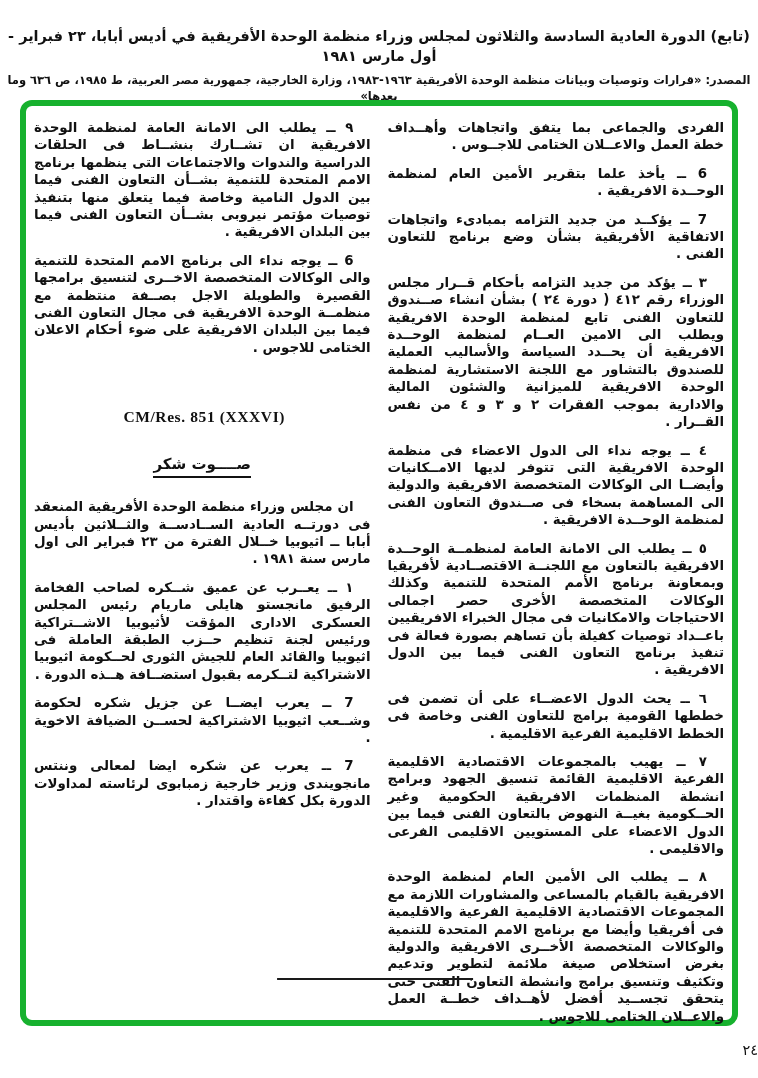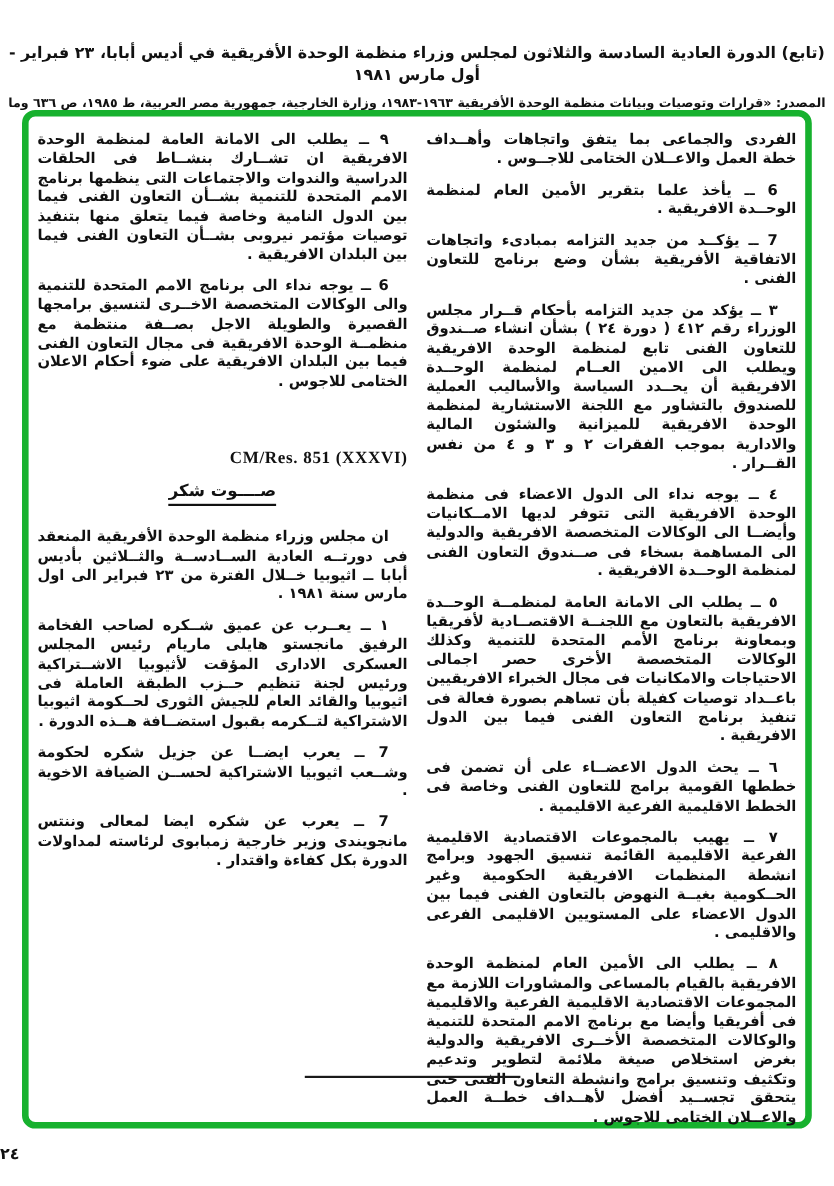--- a/index.html
+++ b/index.html
@@ -9,21 +9,21 @@
     font-family: "DejaVu Sans", sans-serif;
     color: #111;
     overflow: hidden;
   }
   .page { width: 758px; height: 1078px; position: relative; }
 
   
   .hdr {
     direction: rtl;
     text-align: center;
-    padding-top: 39px;
+    padding-top: 26px;
   }
   .hdr-line1 {
     font-size: 14.5px;
     font-weight: 700;
     letter-spacing: 0;
     line-height: 20px;
   }
   .hdr-line2 {
     font-size: 11.5px;
     font-weight: 700;
@@ -59,28 +59,28 @@
   }
   .col p {
     margin: 0 0 11px 0;
     text-indent: 17px;
   }
   .col p.noindent { text-indent: 0; }
 
   
   .cmres {
     direction: ltr;
-    text-align: right;
+    text-align: center;
     font-family: "Liberation Serif", "DejaVu Serif", serif;
     font-weight: 600;
     font-size: 15.5px;
     letter-spacing: 0.6px;
     margin: 52px 0 0 4px;
   }
-  .res-title-wrap { text-align: center; margin: 12px 0 20px 0; }
+  .res-title-wrap { text-align: center; margin: 30px 0 20px 0; }
   .res-title {
     display: inline-block;
     font-size: 15px;
     font-weight: 700;
     padding-bottom: 3px;
     border-bottom: 2px solid #111;
   }
 
   
   .end-rule {
@@ -90,22 +90,22 @@
     transform: translateX(-52%);
     width: 196px;
     border-top: 2px solid #1a1a1a;
   }
 
   
   .pagenum {
     position: absolute;
     left: 0; right: 0;
     top: 1042px;
-    text-align: left;
-    font-weight: 700;
+    text-align: right;
+    font-weight: 400;
     font-size: 14.5px;
   }
 </style>
 </head>
 <body>
 
 <div class="page">
 
   <div class="hdr">
     <div class="hdr-line1">(تابع) الدورة العادية السادسة والثلاثون لمجلس وزراء منظمة الوحدة الأفريقية في أديس أبابا، ٢٣ فبراير - أول مارس ١٩٨١</div>

